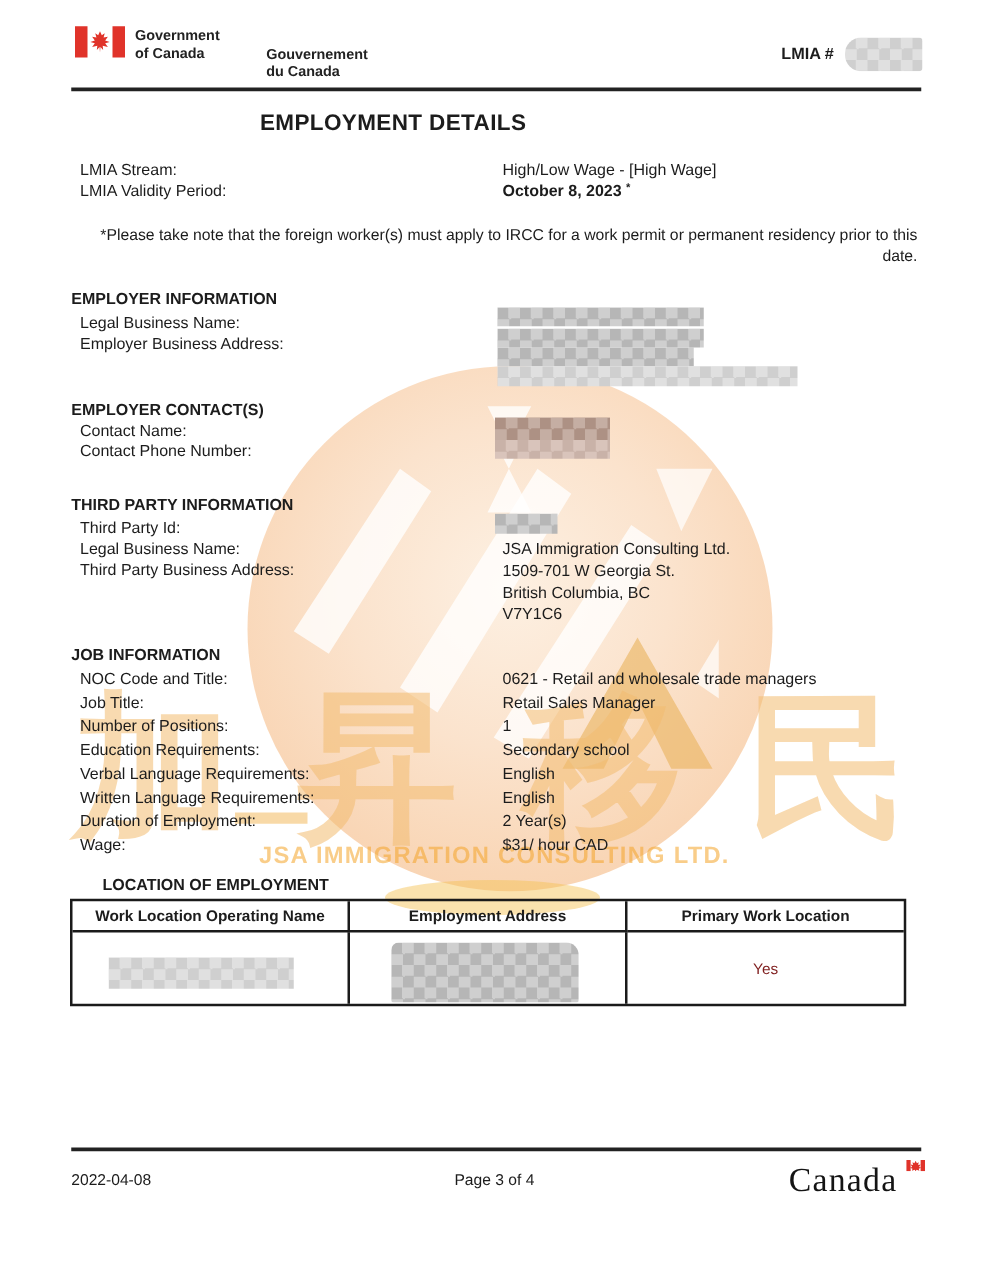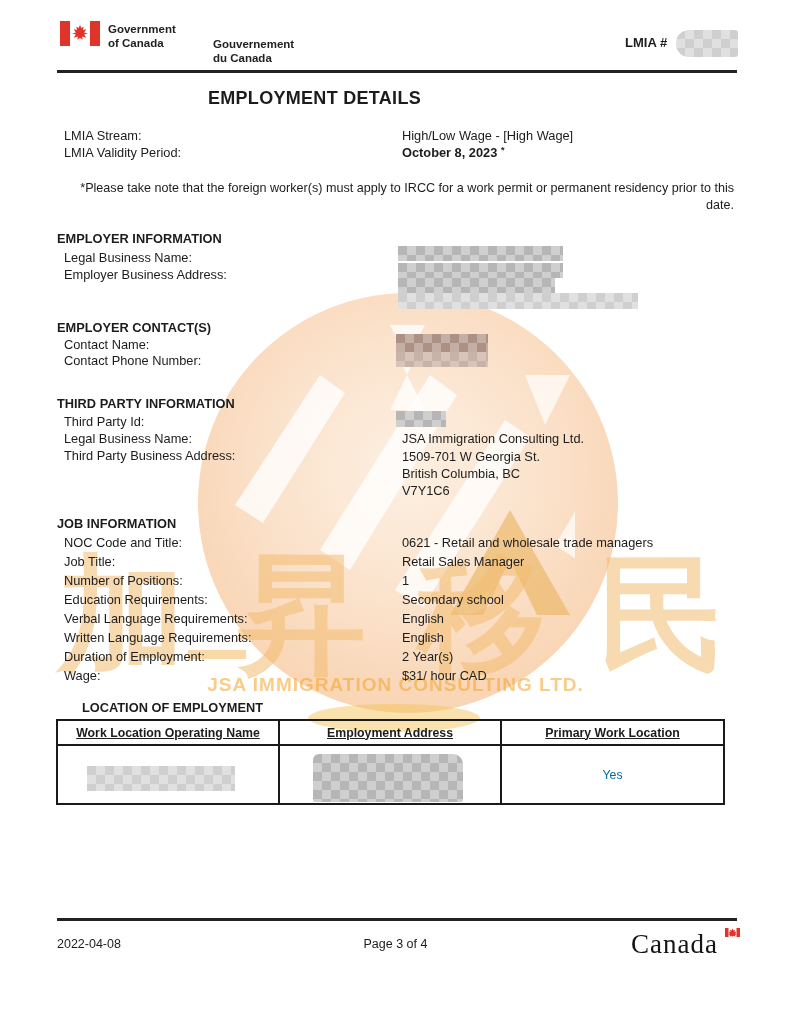--- a/index.html
+++ b/index.html
@@ -93,22 +93,22 @@
     left:56px;top:719px;width:669px;height:86px;
     border:2px solid #1a1a1a;box-sizing:border-box;
     display:grid;grid-template-columns:222px 222px 1fr;grid-template-rows:25px 1fr;
     font-size:12.3px;
   }
   .loc-cell{
     position:relative;border-right:2px solid #1a1a1a;
     display:flex;align-items:center;justify-content:center;
   }
   .loc-cell.lastcol{border-right:none;}
-  .loc-cell.head{border-bottom:2.5px solid #1a1a1a;font-weight:bold;text-decoration:underline;}
-  .loc-yes{color:#0369a1;}
+  .loc-cell.head{border-bottom:2.5px solid #1a1a1a;font-weight:bold;}
+  .loc-yes{color:#7f1d1d;}
   
   .footer-date{left:57px;top:937px;font-size:12.5px;}
   .footer-page{left:0;top:937px;width:791px;text-align:center;font-size:12.5px;}
   .wordmark{
     left:631px;top:929px;width:110px;
     font-family:"Liberation Serif", serif;
     font-size:27px;color:#141414;letter-spacing:1px;
   }
   .wordmark .wm-flag{position:absolute;right:1px;top:-1px;}
 </style>

